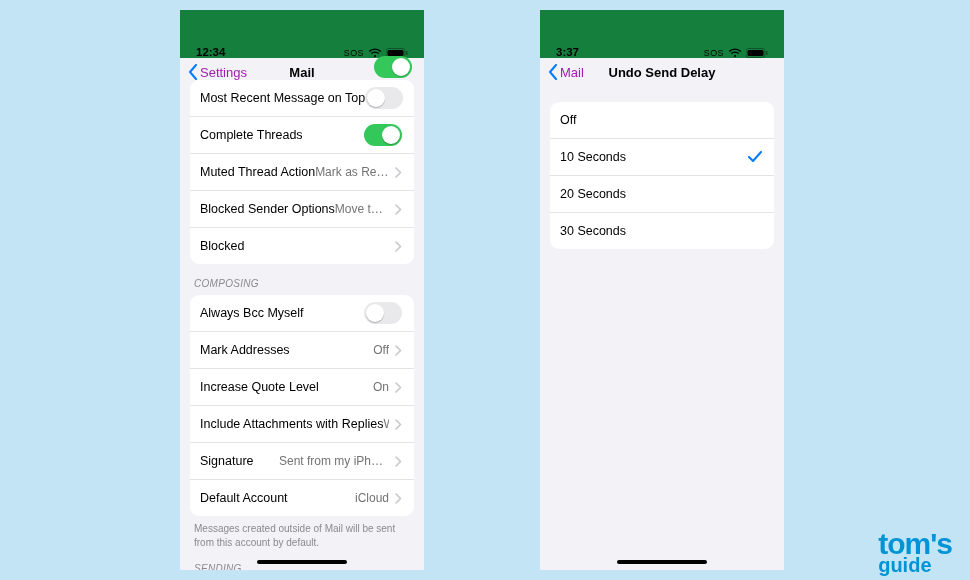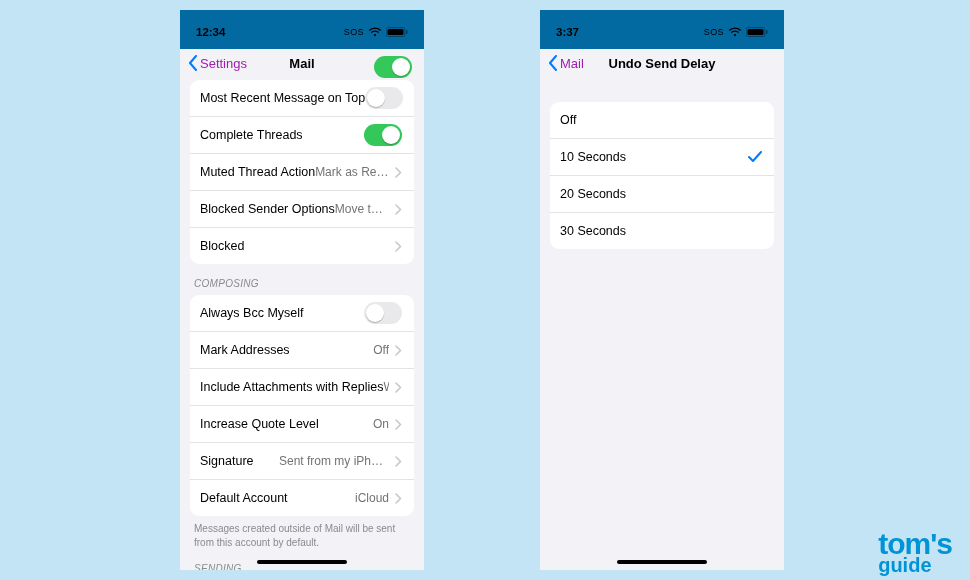--- a/index.html
+++ b/index.html
@@ -21,25 +21,25 @@
     overflow:hidden;
   }
   .phoneA{left:180px;}
   .phoneB{left:540px;}
 
   
   .status{
     height:34px;
     display:flex;
     justify-content:space-between;
-    align-items:center;
-    padding:5px 16px 0 16px;
+    align-items:flex-end;
+    padding:14px 16px 0 16px;
     font-size:11.5px;
     font-weight:600;
-    background:#0369a1;
+    background:#15803d;
   }
   .status .right{display:flex;align-items:center;gap:4px;}
   .sos{font-size:9px;letter-spacing:0.4px;font-weight:400;}
   .wifi-icon,.batt-icon{display:inline-block;}
   .wifi-icon svg,.batt-icon svg{display:block;}
 
   
   .nav{
     height:28px;
     display:flex;
@@ -241,33 +241,33 @@
           <span class="label">Mark Addresses</span>
           <span class="spacer"></span>
           <span class="value">Off</span>
           <span class="chev">
             <svg width="7" height="11" viewBox="0 0 7 11">
               <path d="M1 1l4.5 4.5L1 10" stroke="#c7c7cc" stroke-width="1.6" fill="none" stroke-linecap="round" stroke-linejoin="round"></path>
             </svg>
           </span>
         </div>
         <div class="row">
+          <span class="label">Increase Quote Level</span>
+          <span class="spacer"></span>
+          <span class="value">On</span>
+          <span class="chev">
+            <svg width="7" height="11" viewBox="0 0 7 11">
+              <path d="M1 1l4.5 4.5L1 10" stroke="#c7c7cc" stroke-width="1.6" fill="none" stroke-linecap="round" stroke-linejoin="round"></path>
+            </svg>
+          </span>
+        </div>
+        <div class="row">
           <span class="label">Include Attachments with Replies</span>
           <span class="spacer"></span>
           <span class="value">Whe…</span>
-          <span class="chev">
-            <svg width="7" height="11" viewBox="0 0 7 11">
-              <path d="M1 1l4.5 4.5L1 10" stroke="#c7c7cc" stroke-width="1.6" fill="none" stroke-linecap="round" stroke-linejoin="round"></path>
-            </svg>
-          </span>
-        </div>
-        <div class="row">
-          <span class="label">Increase Quote Level</span>
-          <span class="spacer"></span>
-          <span class="value">On</span>
           <span class="chev">
             <svg width="7" height="11" viewBox="0 0 7 11">
               <path d="M1 1l4.5 4.5L1 10" stroke="#c7c7cc" stroke-width="1.6" fill="none" stroke-linecap="round" stroke-linejoin="round"></path>
             </svg>
           </span>
         </div>
         <div class="row">
           <span class="label">Signature</span>
           <span class="spacer"></span>
           <span class="value">Sent from my iPhone</span>

